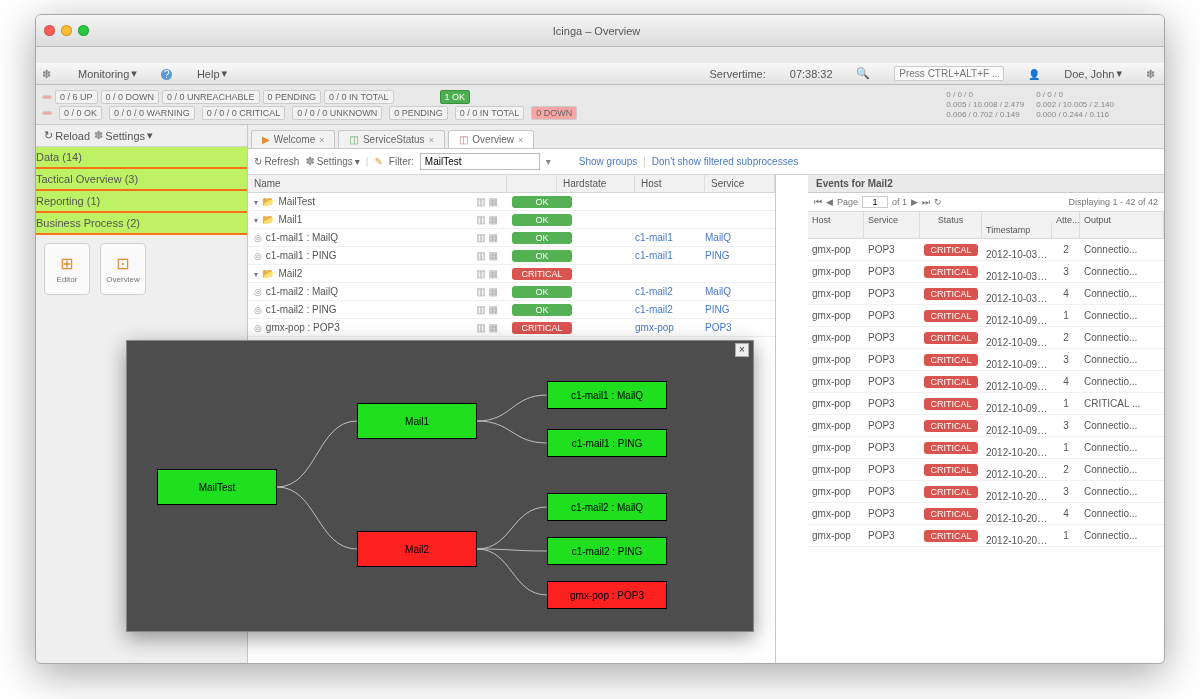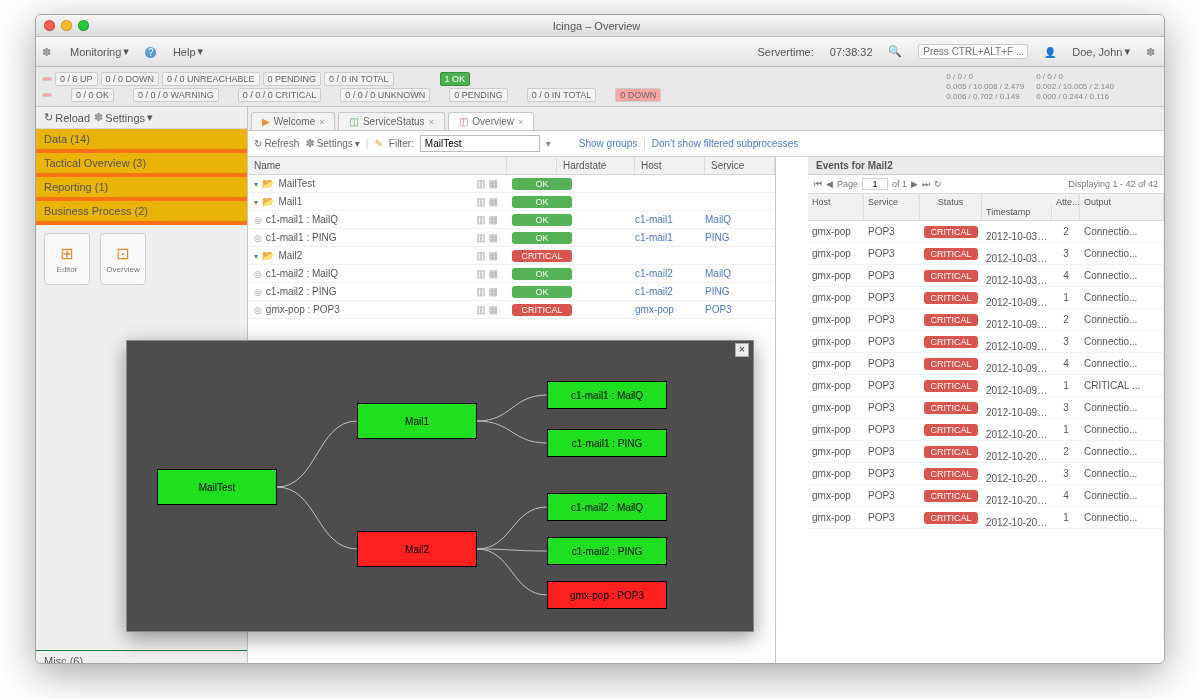--- a/index.html
+++ b/index.html
@@ -1,39 +1,39 @@
 <!DOCTYPE html>
 <html><head>
 <meta charset="utf-8">
 <style>
 * { box-sizing: border-box; margin: 0; padding: 0; font-family: Arial, Helvetica, sans-serif; }
 body { background: #fff; width: 1200px; height: 699px; position: relative; overflow: hidden; }
 .window { position: absolute; top: 14px; left: 35px; width: 1130px; height: 650px; border: 1px solid #a7a7a7; border-radius: 6px; box-shadow: 0 10px 40px rgba(0,0,0,0.35); background: #eaeaea; overflow: hidden; }
-.titlebar { height: 22px; background: linear-gradient(#f5f5f5,#dcdcdc); border-bottom: 1px solid #b8b8b8; display: flex; align-items: center; font-size: 11px; color: #555; }
+.titlebar { height: 32px; background: linear-gradient(#f5f5f5,#dcdcdc); border-bottom: 1px solid #b8b8b8; display: flex; align-items: center; font-size: 11px; color: #555; }
 .traffic { display: flex; gap: 6px; padding-left: 8px; }
 .tdot { width: 11px; height: 11px; border-radius: 50%; border: 1px solid rgba(0,0,0,0.2); }
 .tred { background: #ff5e57; } .tyel { background: #ffbd2e; } .tgrn { background: #28c940; }
 .title { flex: 1; text-align: center; }
-.menubar { height: 30px; background: linear-gradient(#f8f8f8,#e2e2e2); border-bottom: 1px solid #bdbdbd; display: flex; align-items: center; font-size: 11px; color: #555; padding: 0 6px; gap: 16px; }
+.menubar { height: 22px; background: linear-gradient(#f8f8f8,#e2e2e2); border-bottom: 1px solid #bdbdbd; display: flex; align-items: center; font-size: 11px; color: #555; padding: 0 6px; gap: 24px; margin-top: 16px; }
 .menubar .sp { flex: 1; }
 .menubar input { font-size: 10px; border: 1px solid #ccc; padding: 1px 4px; width: 110px; color: #aaa; background: #fafafa; border-radius: 2px; }
 .ico { display: inline-block; width: 12px; height: 12px; vertical-align: middle; }
 .gear::before { content: "✽"; font-size: 11px; color: #888; }
 .help::before { content: "?"; font-size: 10px; color: #fff; background: #5b9bd5; border-radius: 50%; padding: 0 3px; }
 .person::before { content: "👤"; font-size: 10px; }
 .statusbar { height: 40px; background: #e8e8e8; border-bottom: 1px solid #c6c6c6; display: flex; align-items: center; font-size: 9px; color: #666; padding: 0 6px; gap: 4px; }
 .pill { background: #f2f2f2; border: 1px solid #ccc; border-radius: 2px; padding: 1px 4px; white-space: nowrap; }
 .pill.ok { background: #4caf50; color: #fff; border-color: #3b8f3b; }
 .pill.down { background: #fca5a5; text-align: center; }
 .statusbar .sp { flex: 1; }
 .statcol { font-size: 8px; color: #888; line-height: 10px; margin-left: 8px; }
 .body { display: flex; height: calc(100% - 84px); }
 .sidebar { width: 212px; background: #efefef; border-right: 1px solid #c7c7c7; font-size: 11px; color: #555; display: flex; flex-direction: column; }
 .sidebar .tool { padding: 4px 8px; border-bottom: 1px solid #d5d5d5; display: flex; align-items: center; gap: 4px; }
-.sidebar .sec { padding: 4px 8px; border-bottom: 4px solid #f97316; background: #eab308; }
+.sidebar .sec { padding: 4px 0; border-bottom: 2px solid #f97316; background: #bef264; }
 .bpicons { display: flex; gap: 10px; padding: 8px; }
 .bpcard { width: 46px; height: 52px; border: 1px solid #cfcfcf; border-radius: 4px; background: #fafafa; display: flex; flex-direction: column; align-items: center; justify-content: center; font-size: 8px; color: #777; gap: 2px; }
 .bpcard .i { font-size: 16px; color: #e88b2e; }
 .sidebar .foot { margin-top: auto; padding: 4px 8px; border-top: 1px solid #15803d; }
 .main { flex: 1; display: flex; flex-direction: column; background: #fff; position: relative; }
 .tabs { height: 24px; background: #ececec; border-bottom: 1px solid #c9c9c9; display: flex; align-items: end; font-size: 10px; }
 .tab { padding: 3px 10px; border: 1px solid #c7c7c7; border-bottom: none; background: #f2f2f2; margin-left: 3px; border-radius: 3px 3px 0 0; display: flex; align-items: center; gap: 4px; color: #666; }
 .tab.act { background: #fff; }
 .tab .x { color: #999; font-size: 9px; }
 .toolbar { height: 26px; border-bottom: 1px solid #d6d6d6; display: flex; align-items: center; font-size: 10px; color: #666; padding: 0 6px; gap: 6px; }
@@ -113,21 +113,21 @@
       <div style="display:flex;gap:3px;align-items:center">
         <span class="pill down" style="width:10px;padding:1px"></span>
         <span class="pill">0 / 6 UP</span>
         <span class="pill">0 / 0 DOWN</span>
         <span class="pill">0 / 0 UNREACHABLE</span>
         <span class="pill">0 PENDING</span>
         <span class="pill">0 / 0 IN TOTAL</span>
         <span style="width:40px"></span>
         <span class="pill ok">1 OK</span>
       </div>
-      <div style="display:flex;gap:19px;align-items:center">
+      <div style="display:flex;gap:7px;align-items:center">
         <span class="pill down" style="width:10px;padding:1px"></span>
         <span class="pill">0 / 0 OK</span>
         <span class="pill">0 / 0 / 0 WARNING</span>
         <span class="pill">0 / 0 / 0 CRITICAL</span>
         <span class="pill">0 / 0 / 0 UNKNOWN</span>
         <span class="pill">0 PENDING</span>
         <span class="pill">0 / 0 IN TOTAL</span>
         <span class="pill down">0 DOWN</span>
       </div>
     </div>

